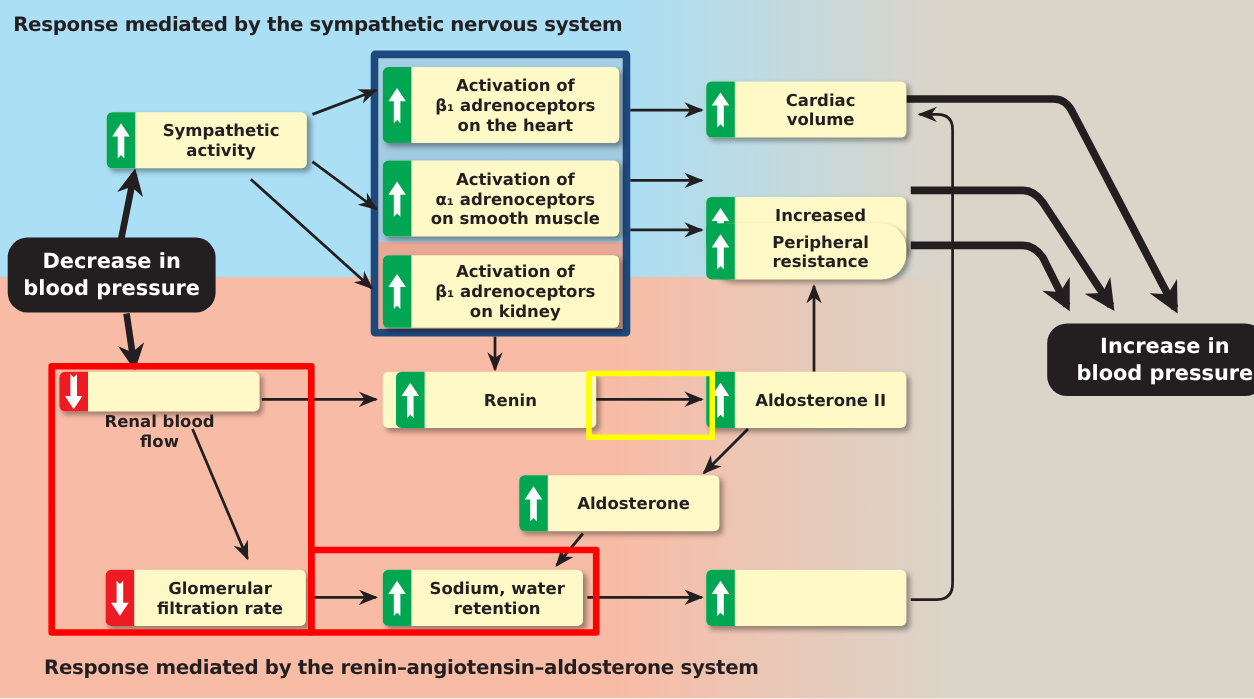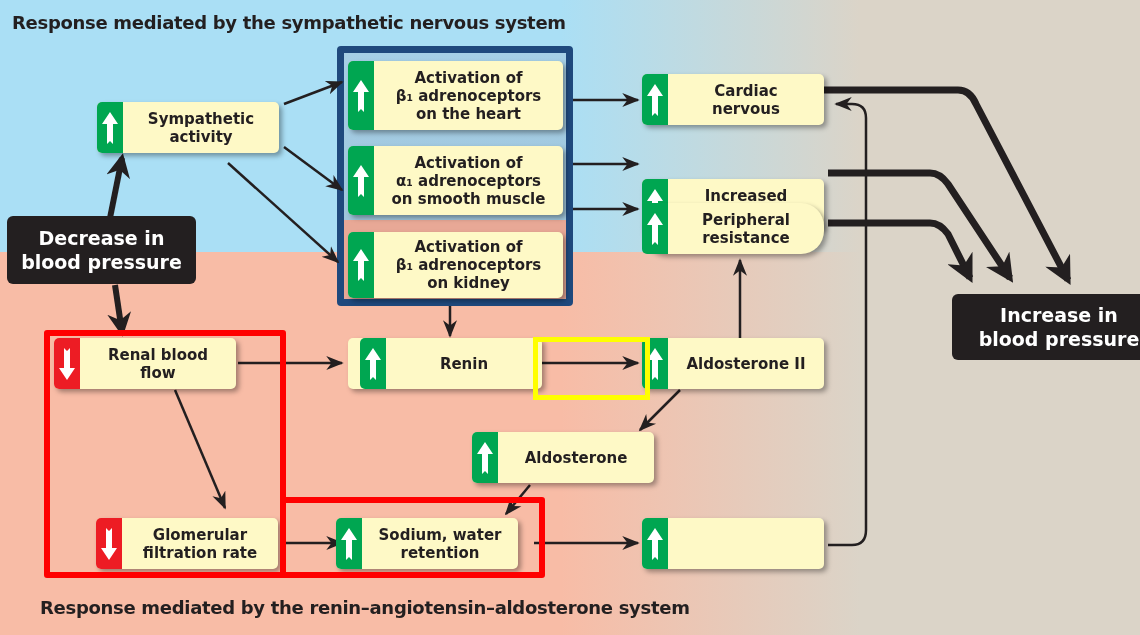--- a/index.html
+++ b/index.html
@@ -10,21 +10,21 @@
       linear-gradient(to bottom, #aadff5 0px, #aadff5 252px, #f8bca6 252px, #f8bca6 635px);}
   .heading{position:absolute;left:12px;font-weight:bold;font-size:18px;color:#231f20;letter-spacing:-0.3px;}
   .node{position:absolute;background:#fef9c6;border-radius:5px;box-shadow:3px 3px 5px rgba(0,0,0,0.35);
     display:flex;align-items:stretch;}
   .node .ind{width:26px;border-radius:5px 0 0 5px;display:flex;align-items:center;justify-content:center;flex:none;}
   .node .ind.up{background:#00a651;}
   .node .ind.down{background:#ed1c24;}
   .node .ind svg{width:18px;height:36px;}
   .node .lbl{flex:1;display:flex;align-items:center;justify-content:center;text-align:center;
     font-weight:bold;font-size:15px;line-height:18px;color:#231f20;padding:0 4px;white-space:pre-line;}
-  .bigbox{position:absolute;background:#231f20;color:#fff;border-radius:6px;font-weight:bold;font-size:19px;
+  .bigbox{position:absolute;background:#231f20;color:#fff;border-radius:18px;font-weight:bold;font-size:19px;
     line-height:24px;text-align:center;display:flex;align-items:center;justify-content:center;white-space:pre-line;}
   .frame{position:absolute;box-sizing:border-box;}
   svg.lines{position:absolute;left:0;top:0;width:1140px;height:635px;}
 </style>
 </head>
 <body>
 
 <div class="bg"></div>
 
 <div class="heading" style="top:12px;">Response mediated by the sympathetic nervous system</div>
@@ -115,21 +115,21 @@
 on kidney</div>
 </div>
 
 <div class="node" style="left:642px;top:74px;width:182px;height:51px;">
   <div class="ind up">
       <svg viewBox="0 0 18 36">
         <path d="M9,2 L17,14 L12,14 L12,34 L9,31 L6,34 L6,14 L1,14 z" fill="#fff"></path>
       </svg>
     </div>
   <div class="lbl">Cardiac
-nervous</div>
+volume</div>
 </div>
 
 <div class="node" style="left:642px;top:151px;width:182px;height:51px;margin-top:28px;">
   <div class="ind up">
       <svg viewBox="0 0 18 36">
         <path d="M9,2 L17,14 L12,14 L12,34 L9,31 L6,34 L6,14 L1,14 z" fill="#fff"></path>
       </svg>
     </div>
   <div class="lbl">Increased
 venous return</div>
@@ -138,21 +138,21 @@
 <div class="node" style="left:642px;top:203px;width:182px;height:51px;border-radius:23px;">
   <div class="ind up">
       <svg viewBox="0 0 18 36">
         <path d="M9,2 L17,14 L12,14 L12,34 L9,31 L6,34 L6,14 L1,14 z" fill="#fff"></path>
       </svg>
     </div>
   <div class="lbl">Peripheral
 resistance</div>
 </div>
 
-<div class="node" style="left:54px;top:338px;width:182px;height:51px;">
+<div class="node" style="left:54px;top:338px;width:182px;height:36px;flex-direction:column;">
   <div class="ind down">
       <svg viewBox="0 0 18 36">
         <path d="M9,34 L17,22 L12,22 L12,2 L9,5 L6,2 L6,22 L1,22 z" fill="#fff"></path>
       </svg>
     </div>
   <div class="lbl">Renal blood
 flow</div>
 </div>
 
 <div class="node" style="left:348px;top:338px;width:182px;height:51px;padding-left:12px;">
@@ -185,21 +185,21 @@
 <div class="node" style="left:96px;top:518px;width:182px;height:51px;">
   <div class="ind down">
       <svg viewBox="0 0 18 36">
         <path d="M9,34 L17,22 L12,22 L12,2 L9,5 L6,2 L6,22 L1,22 z" fill="#fff"></path>
       </svg>
     </div>
   <div class="lbl">Glomerular
 filtration rate</div>
 </div>
 
-<div class="node" style="left:336px;top:518px;width:182px;height:51px;">
+<div class="node" style="left:348px;top:518px;width:182px;height:51px;">
   <div class="ind up">
       <svg viewBox="0 0 18 36">
         <path d="M9,2 L17,14 L12,14 L12,34 L9,31 L6,34 L6,14 L1,14 z" fill="#fff"></path>
       </svg>
     </div>
   <div class="lbl">Sodium, water
 retention</div>
 </div>
 
 <div class="node" style="left:642px;top:518px;width:182px;height:51px;">

